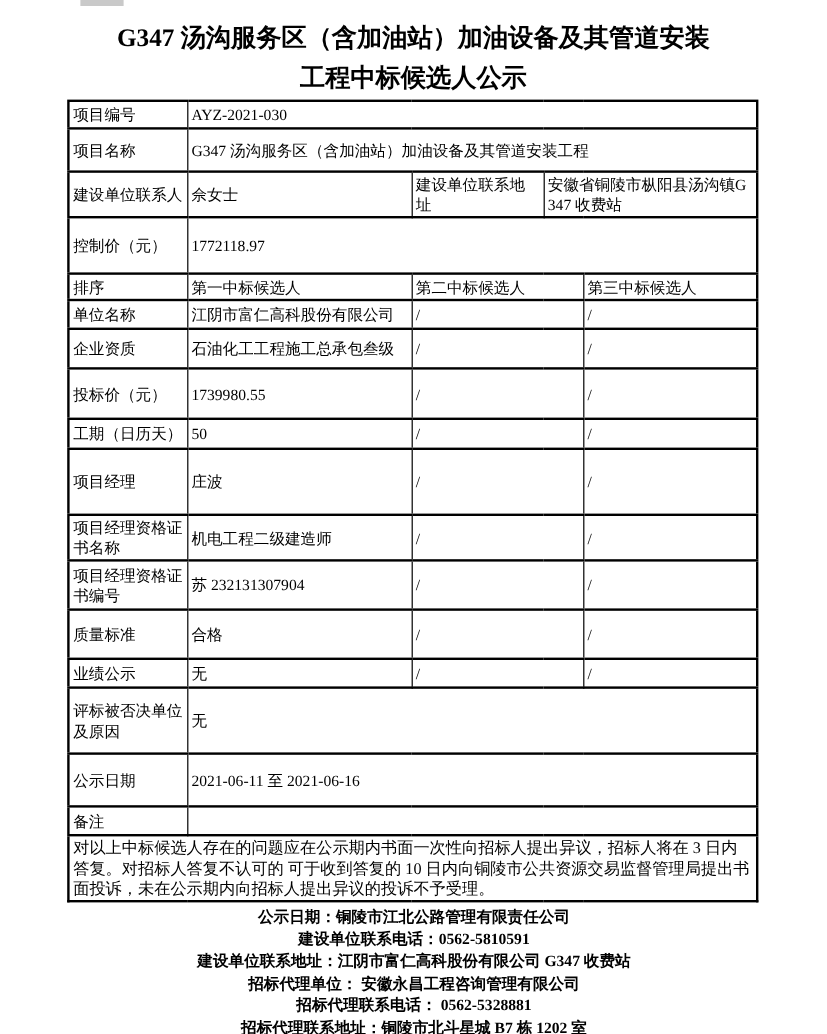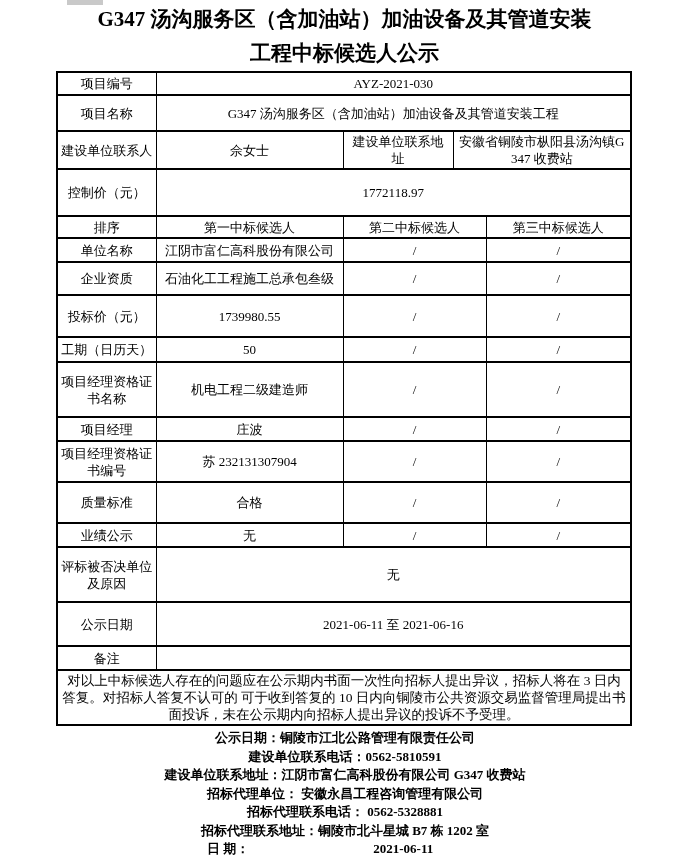--- a/index.html
+++ b/index.html
@@ -3,36 +3,36 @@
 <meta charset="utf-8">
 <style>
   html,body{margin:0;padding:0;background:#ffffff;}
   body{
     width:689px;height:862px;position:relative;overflow:hidden;
     font-family:"Liberation Serif","DejaVu Serif",serif;
     color:#000;
   }
   .gray-bar{position:absolute;left:67px;top:0;width:36px;height:5px;background:#c9c9c9;}
   .title{
-    padding-top:2px;text-align:center;font-weight:bold;
+    padding-top:14px;text-align:center;font-weight:bold;
     font-size:21px;line-height:34px;
   }
   .title div{white-space:nowrap;}
   table.pub{
     border-collapse:collapse;table-layout:fixed;
     width:574px;margin-left:56px;margin-top:1px;
     border:2px solid #000;
     font-size:13px;
   }
   table.pub td{
     border-left:1px solid #000;
     border-top:2px solid #000;
     padding:1px 3px;
     vertical-align:middle;
-    text-align:center;
+    text-align:left;
     line-height:17px;
     overflow:hidden;
     word-break:break-all;
   }
   td.lab{width:99px;}
   td.left{text-align:left;line-height:19px;}
   td.notice{
     text-align:left;line-height:22px;font-size:13.5px;
     padding:0 3px;vertical-align:top;word-break:break-all;
   }
@@ -127,28 +127,28 @@
       <td class="val" colspan="2">/</td>
       <td class="val">/</td>
     </tr>
     <tr>
       <td class="lab">工期（日历天）</td>
       <td class="val">50</td>
       <td class="val" colspan="2">/</td>
       <td class="val">/</td>
     </tr>
     <tr>
-      <td class="lab">项目经理资格证书名称</td>
-      <td class="val">机电工程二级建造师</td>
+      <td class="lab">项目经理</td>
+      <td class="val">庄波</td>
       <td class="val" colspan="2">/</td>
       <td class="val">/</td>
     </tr>
     <tr>
-      <td class="lab">项目经理</td>
-      <td class="val">庄波</td>
+      <td class="lab">项目经理资格证书名称</td>
+      <td class="val">机电工程二级建造师</td>
       <td class="val" colspan="2">/</td>
       <td class="val">/</td>
     </tr>
     <tr>
       <td class="lab">项目经理资格证书编号</td>
       <td class="val">苏 232131307904</td>
       <td class="val" colspan="2">/</td>
       <td class="val">/</td>
     </tr>
     <tr>

